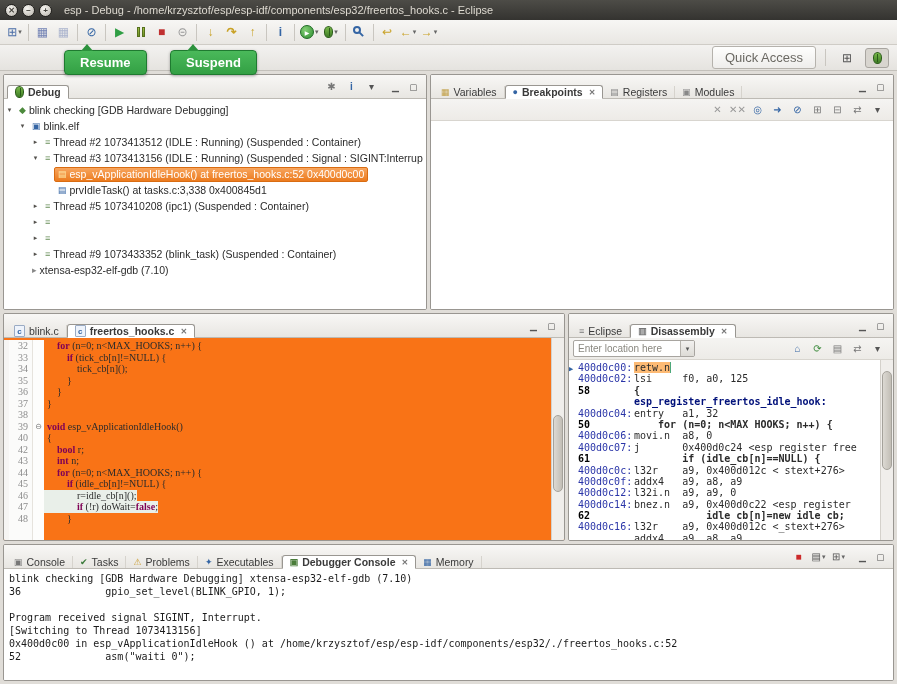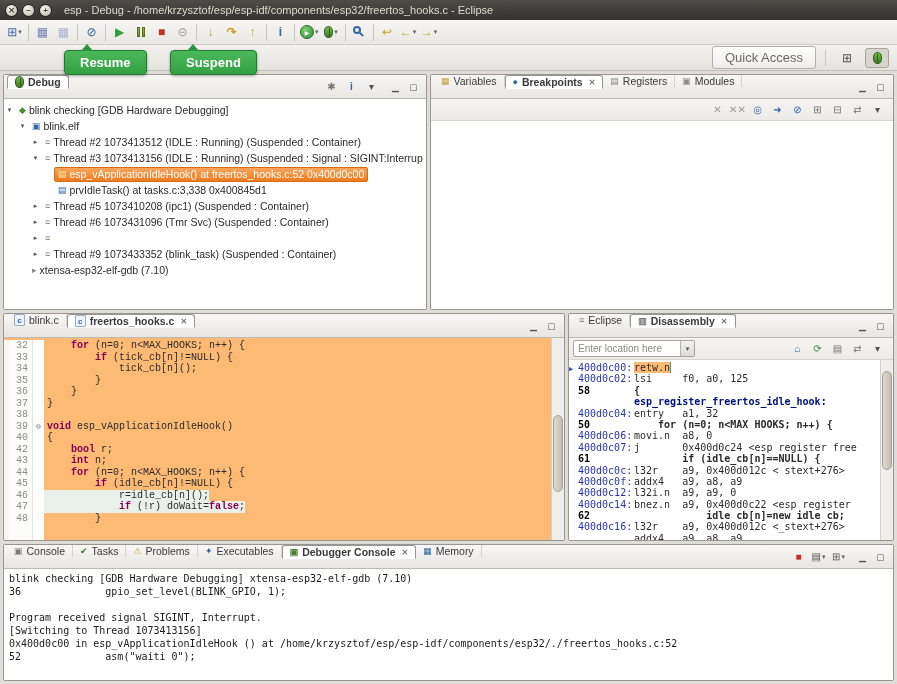--- a/index.html
+++ b/index.html
@@ -30,21 +30,21 @@
 
 .ws{position:absolute;top:71px;left:0;right:0;bottom:0;padding:3px;display:flex;flex-direction:column;gap:3px}
 .wrow{display:flex;gap:3px;min-height:0}
 .wrow.top{flex:0 0 236px}
 .wrow.mid{flex:0 0 228px}
 .wrow.bot{flex:1}
 .panel{flex:1;background:#fff;border:1px solid #999691;border-radius:2px;display:flex;flex-direction:column;overflow:hidden;min-width:0}
 .panel.pdebug{flex:0 0 424px}
 .panel.peditor{flex:0 0 562px}
 .tabbar{flex:0 0 24px;background:linear-gradient(#f8f7f5,#e8e6e2);border-bottom:1px solid #bdbab4;display:flex;align-items:stretch;padding-left:3px}
-.tabs{display:flex;align-items:flex-start}
+.tabs{display:flex;align-items:flex-end}
 .tab{display:flex;align-items:center;gap:4px;padding:0 7px;font-size:10.5px;color:#3a3a3a;border-right:1px solid #d6d3cd;white-space:nowrap}
 .tab.active{background:#fff;border:1px solid #999691;border-bottom-color:#fff;margin-bottom:-1px;border-radius:3px 3px 0 0;font-weight:bold;z-index:2}
 .tab .ticon{font-size:9px}
 .tab .ficon{width:11px;height:12px;border:1px solid #9aabc4;background:#eef3fb;color:#3465a4;font-size:8px;font-weight:bold;display:flex;align-items:center;justify-content:center;border-radius:1px}
 .tab .close{font-size:8px;color:#777;margin-left:2px}
 .spacer{flex:1}
 .ptools{display:flex;align-items:center;gap:1px;padding:0 2px}
 .minmax{display:flex;align-items:center;gap:3px;padding:0 5px}
 .mm{width:15px;height:13px;display:flex;align-items:center;justify-content:center;font-size:9px;color:#555}
 .viewbar{flex:0 0 22px;background:linear-gradient(#f5f4f2,#edebe7);border-bottom:1px solid #d8d5cf;display:flex;align-items:center;gap:1px;padding:0 4px}
@@ -58,21 +58,21 @@
 .tree{flex:1;padding:3px 0;font-size:10.5px;overflow:hidden;background:#fff}
 .trow{height:16px;display:flex;align-items:center;white-space:nowrap}
 .tarrow{flex:0 0 11px;text-align:center;font-size:7px;color:#55524e}
 .tindent{flex:0 0 auto}
 .tsel{display:flex;align-items:center;height:15px;padding:0 3px;border:1px solid transparent;border-radius:2px;gap:3px;overflow:hidden}
 .trow.selected .tsel{background:linear-gradient(#f7a55e,#ec7b1e);border-color:#d96c12;color:#fff}
 .ticn{font-size:9px}
 .tlabel{line-height:14px}
 
 
-.edbody{flex:1;display:flex;overflow:hidden;background:#fdba74;font-family:Liberation Mono, monospace;font-size:10px}
+.edbody{flex:1;display:flex;overflow:hidden;background:#f97316;font-family:Liberation Serif, serif;font-size:10px}
 .edlines{flex:1;display:flex;flex-direction:column;padding-top:2px;min-width:0}
 .cline{display:flex;flex:0 0 11.5px;height:11.5px;line-height:11.5px;white-space:pre}
 .cline.fill{flex:1;height:auto}
 .ann{flex:0 0 5px;background:#f6f5f3}
 .lnum{flex:0 0 24px;text-align:right;padding-right:4px;color:#8c8c8c;background:#fbfbfa;border-right:1px solid #e6e3dd}
 .fold{flex:0 0 11px;text-align:center;color:#777;font-size:8px;background:#fdfdfc}
 .ctext{padding-left:3px;overflow:hidden}
 .kw{color:#7f0055;font-weight:bold}
 .cline.hl .ctext{background:#e9efe9}
 .vsb{flex:0 0 13px;background:#f0eeeb;border-left:1px solid #d4d1cb;position:relative}
@@ -283,21 +283,20 @@
             <span class="tsel">
               <span class="ticn" style="color: rgb(106, 143, 90);">≡</span>
               <span class="tlabel">Thread #5 1073410208 (ipc1) (Suspended : Container)</span>
             </span>
           </div>
           <div class="trow">
             <span class="tindent" style="width: 26px;"></span>
             <span class="tarrow">▸</span>
             <span class="tsel">
               <span class="ticn" style="color: rgb(106, 143, 90);">≡</span>
-              <span class="tlabel">Thread #6 1073431096 (Tmr Svc) (Suspended : Container)</span>
             </span>
           </div>
           <div class="trow">
             <span class="tindent" style="width: 26px;"></span>
             <span class="tarrow">▸</span>
             <span class="tsel">
               <span class="ticn" style="color: rgb(106, 143, 90);">≡</span>
             </span>
           </div>
           <div class="trow">

